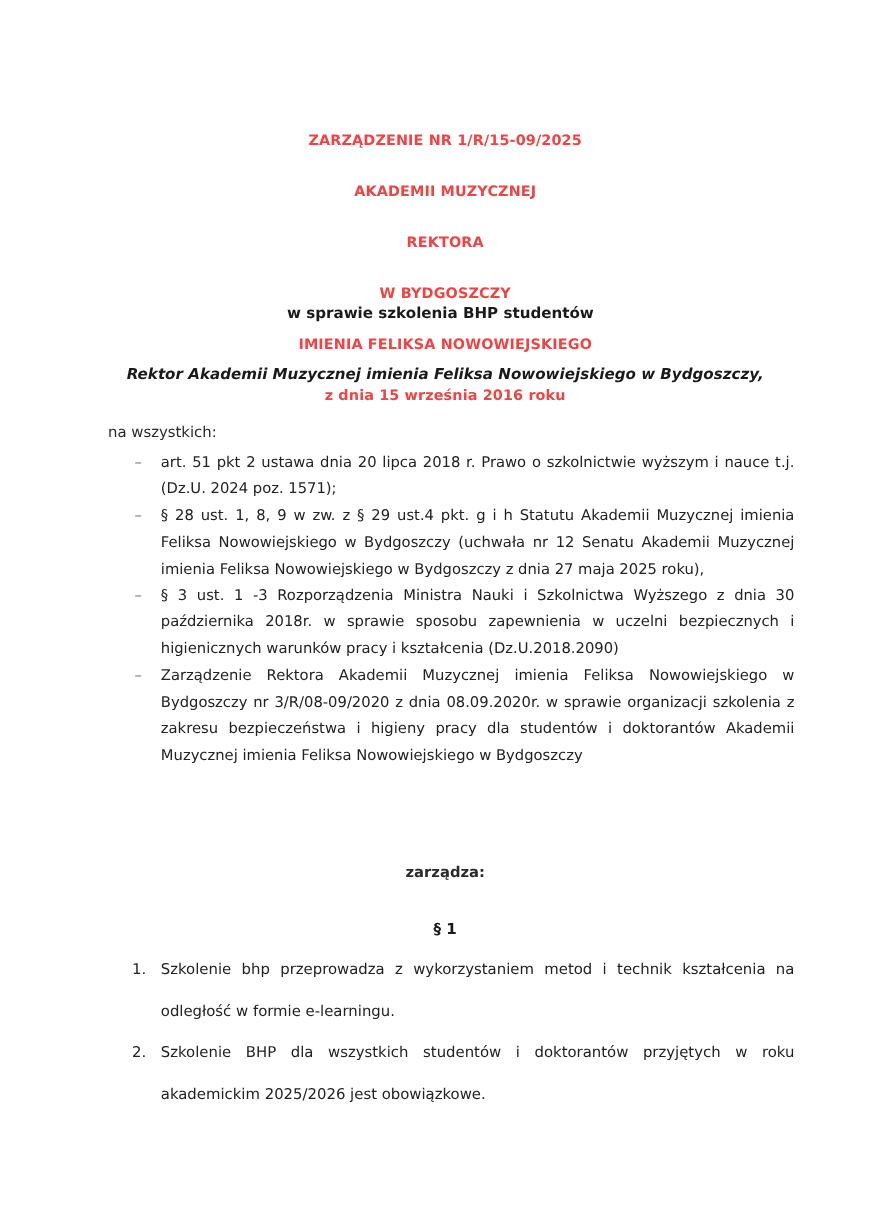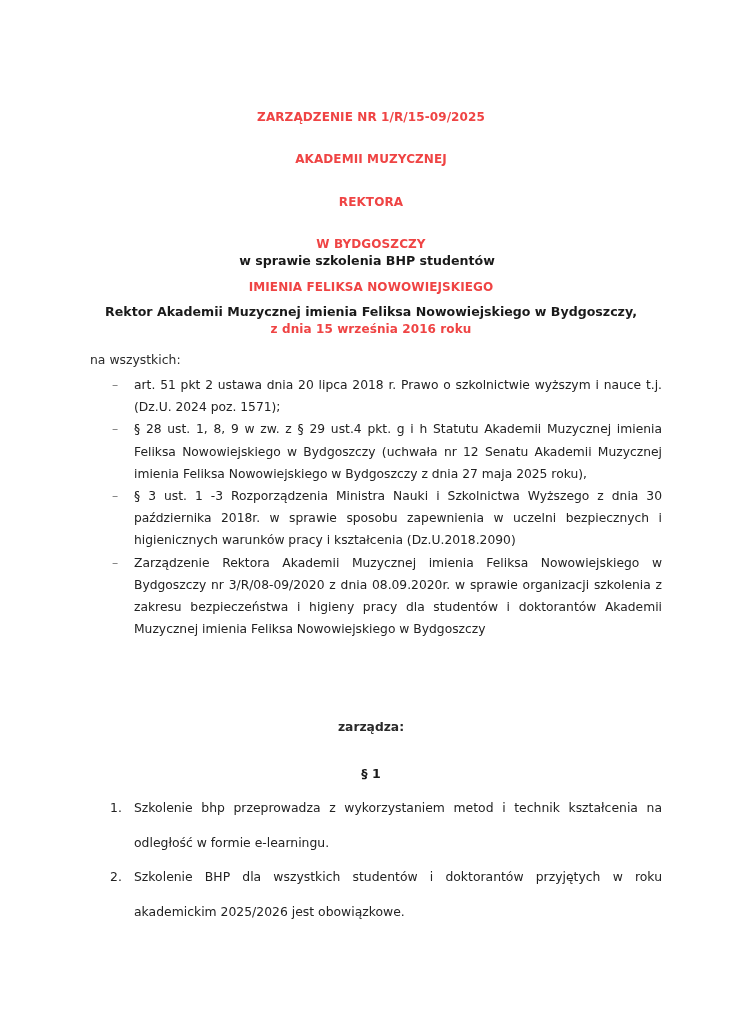--- a/index.html
+++ b/index.html
@@ -51,20 +51,21 @@
     .authority {
       position: absolute;
       left: 0; width: 742px;
       top: 301px;
       text-align: center;
       font-weight: bold;
       font-size: 12.6px;
       line-height: 22px;
       color: #1a1a1a;
       white-space: nowrap;
+      font-style: italic;
     }
     .basis-label {
       position: absolute;
       left: 90px;
       top: 350px;
       font-size: 12.4px;
       line-height: 20px;
       color: #2a2a2a;
     }
     .basis-list {

